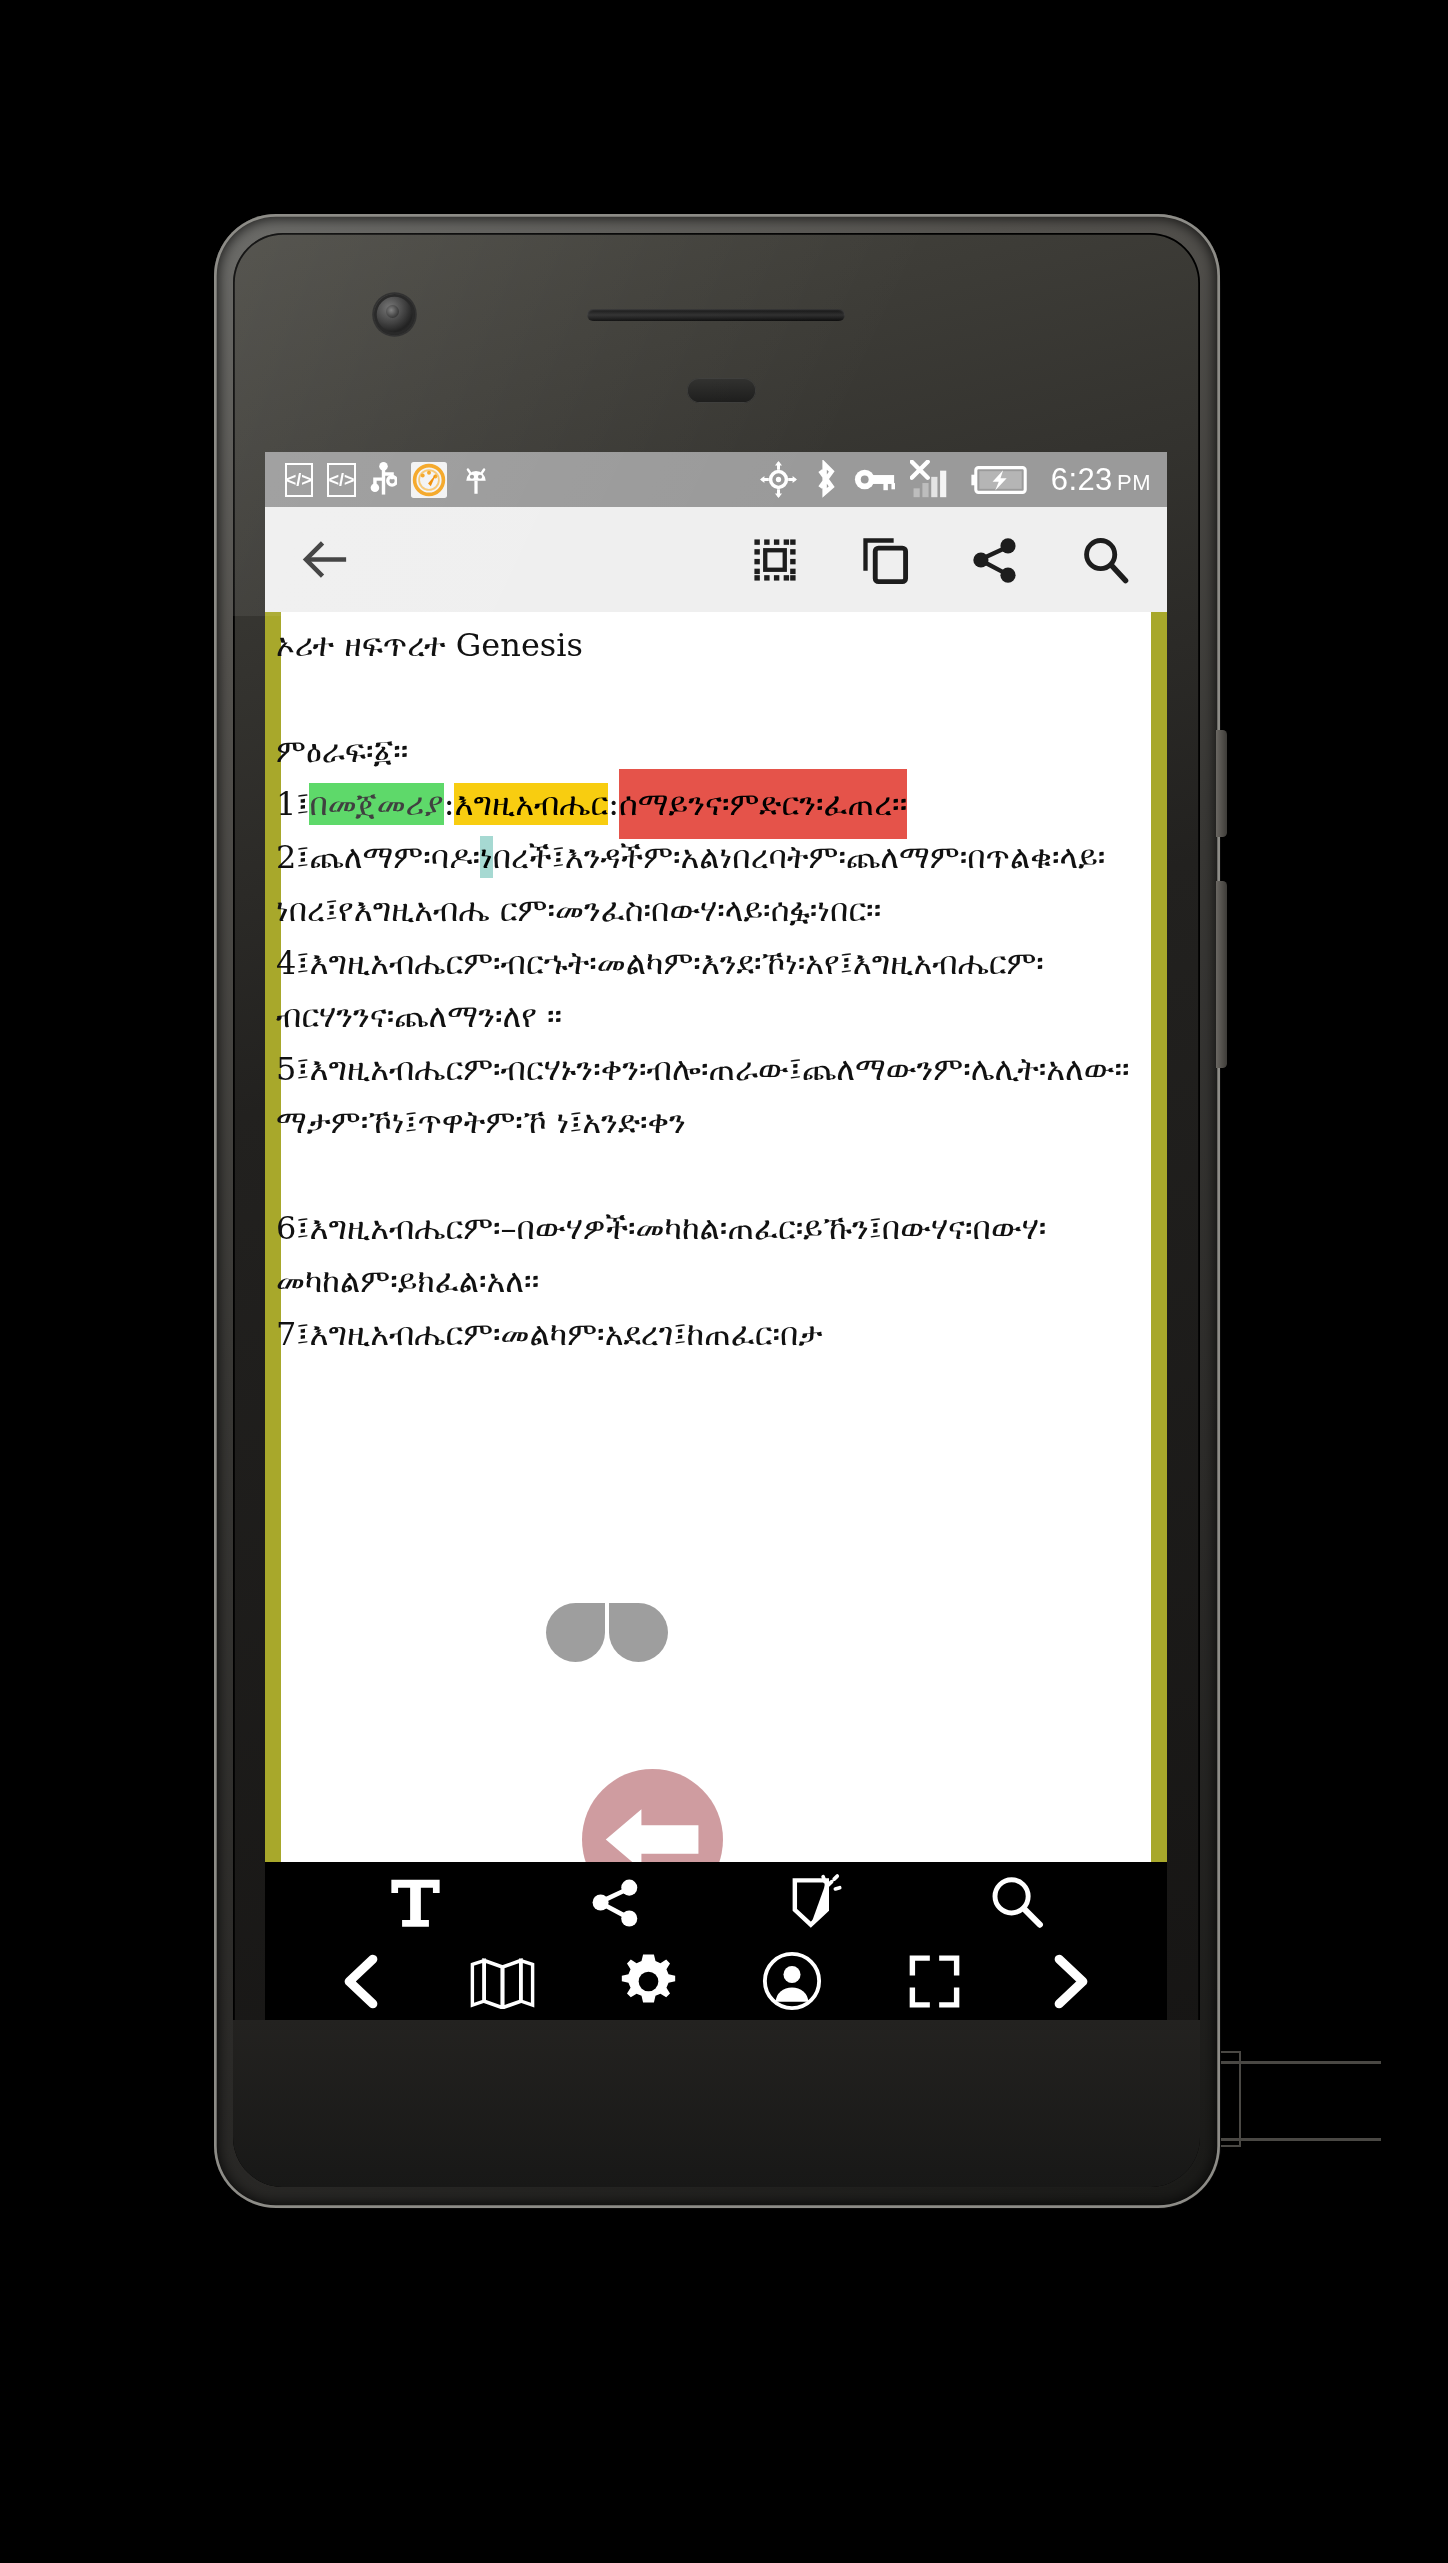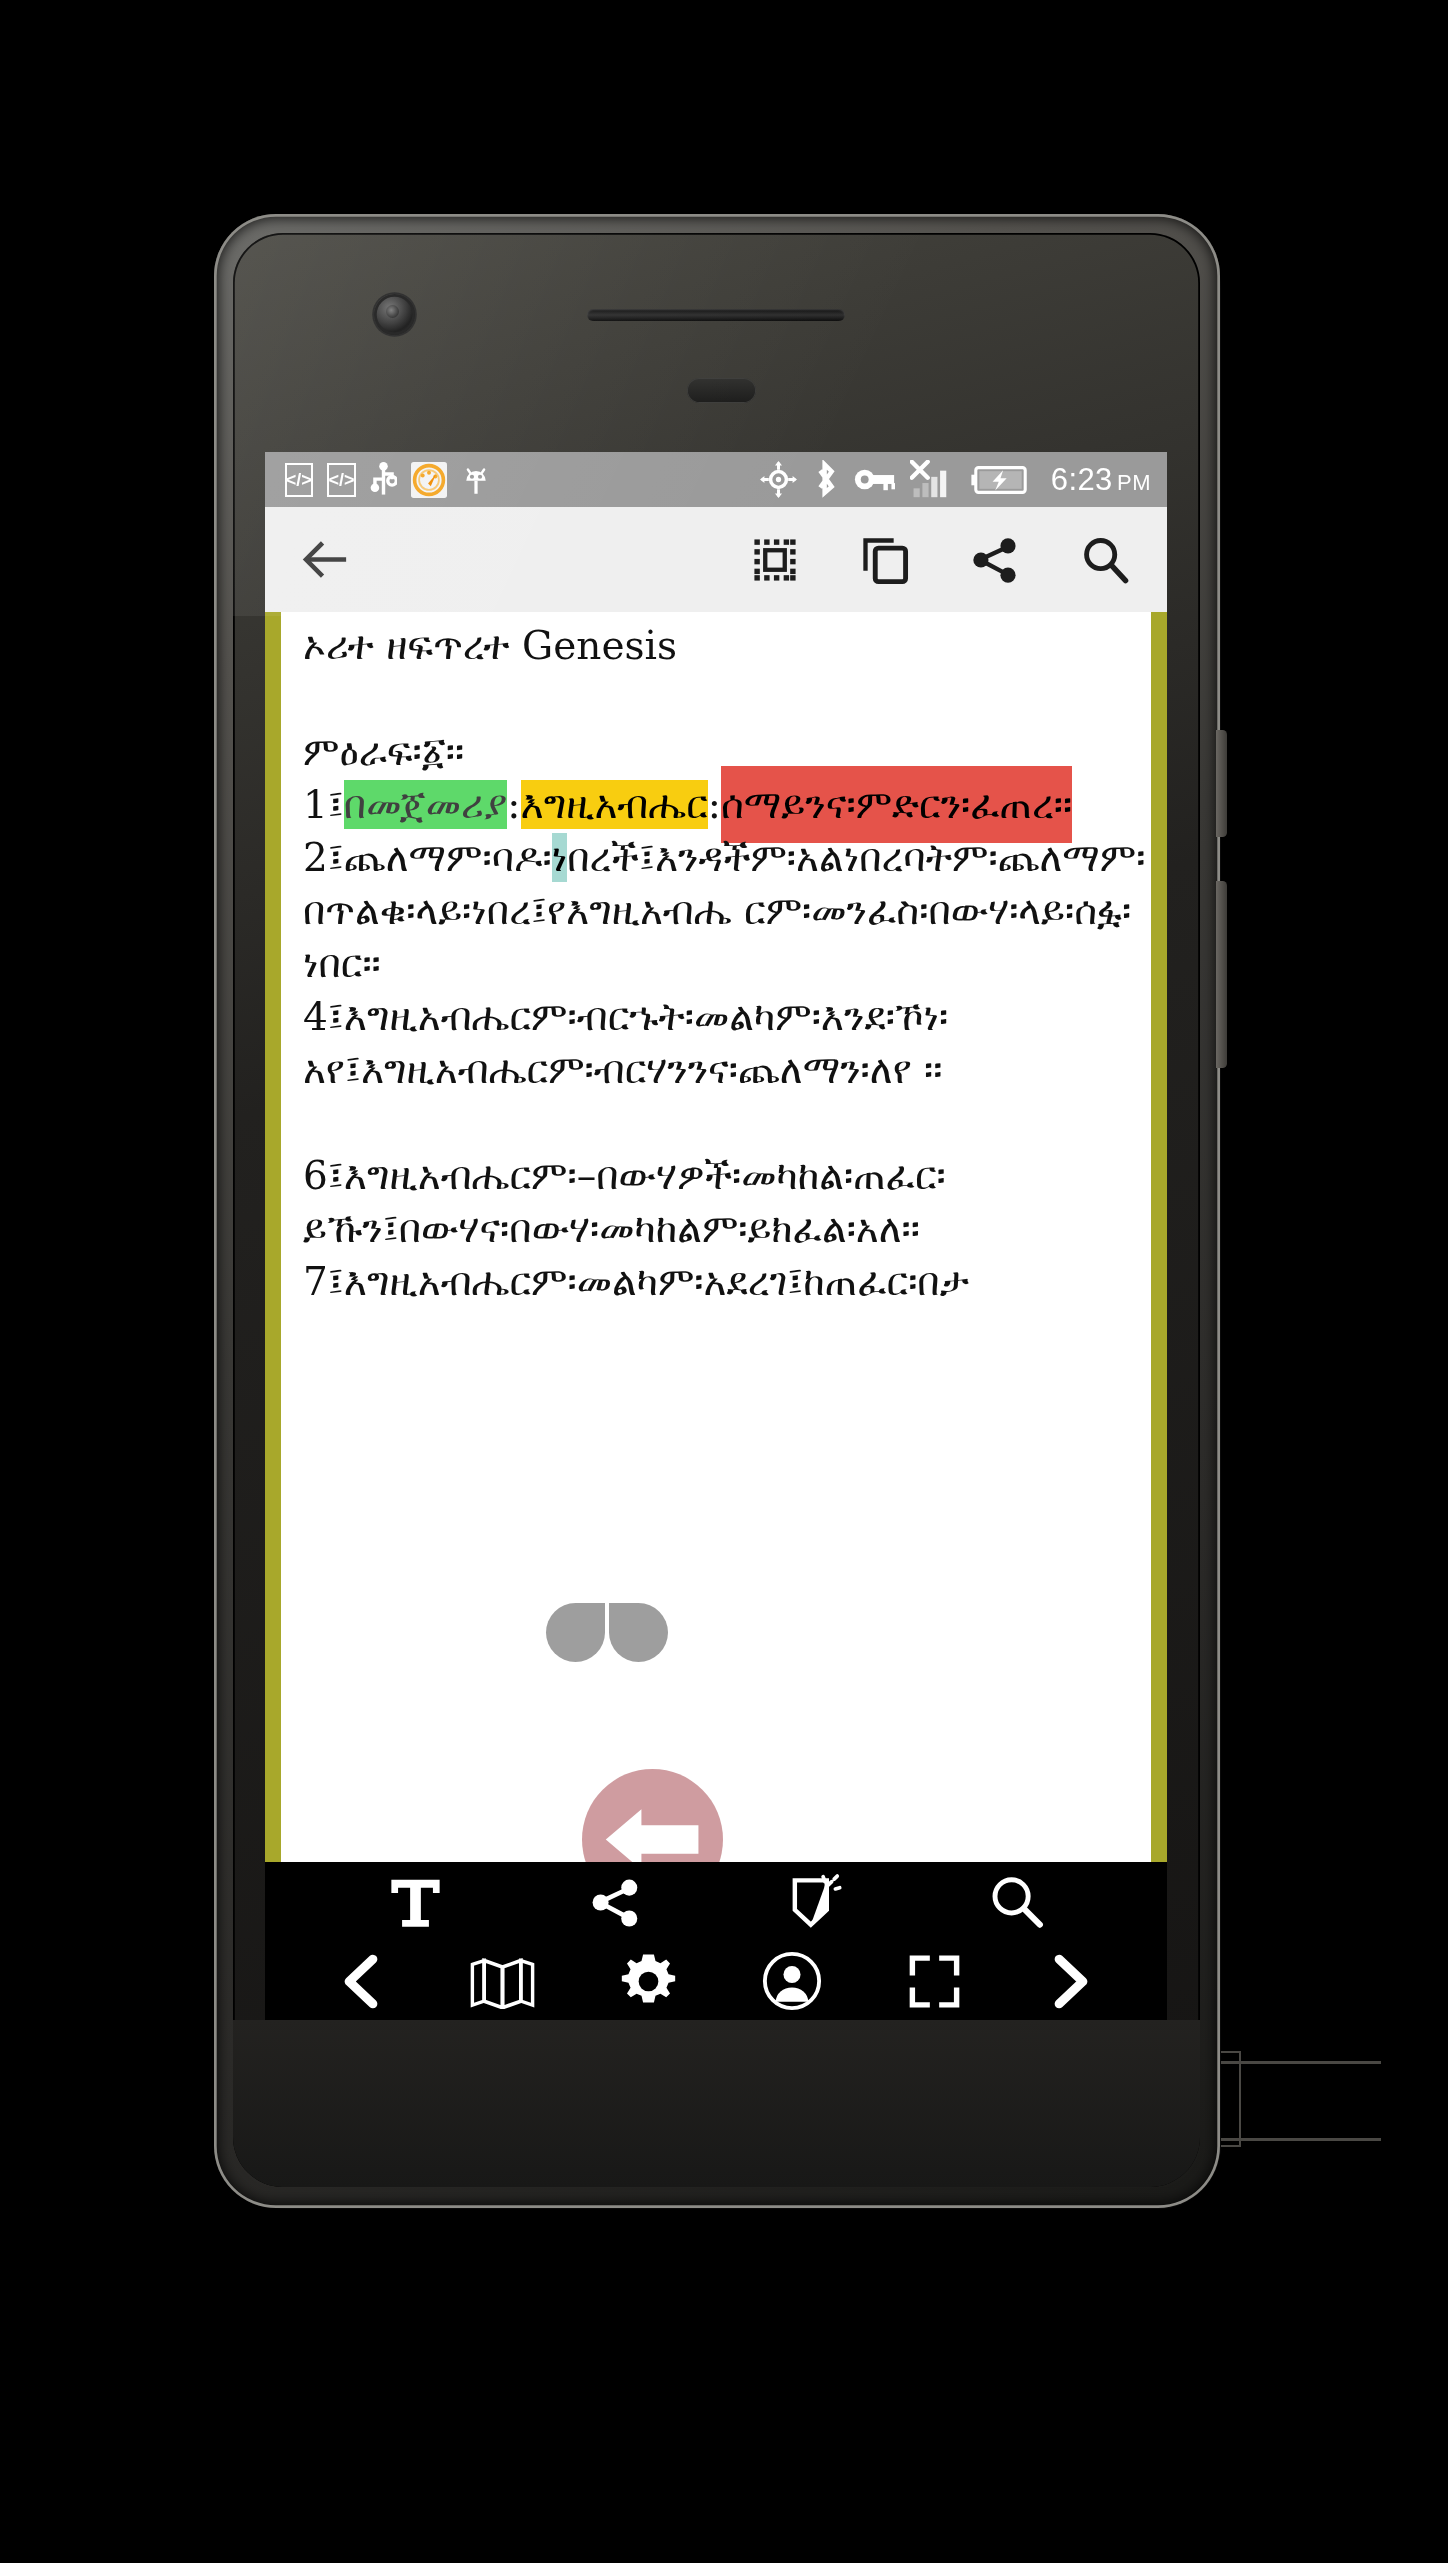--- a/index.html
+++ b/index.html
@@ -205,26 +205,26 @@
     left: 0; top: 0; bottom: 0;
     width: 16px;
     background: #a8a82b;
   }
   .olive-bar.right {
     left: auto; right: 0;
   }
 
   .text-body {
     position: absolute;
-    left: 38px;
+    left: 11px;
     right: 19.6px;
     top: 0;
     padding-top: 7.1px;
     font-family: "DejaVu Serif", "Liberation Serif", serif;
-    font-size: 39px;
+    font-size: 32px;
     line-height: 53px;
     color: #111;
     word-break: break-word;
   }
   .vtitle { font-family: "DejaVu Serif", "Liberation Serif", serif; }
   .blank-line { height: 53px; }
 
   mark.hl-green  { background: #5ed96a; color: #404040; padding: 1.8px 0; }
   mark.hl-yellow { background: #f8cd10; color: #000; padding: 1.8px 0; }
   mark.hl-red    { background: #e5534a; color: #000; padding: 16px 0; }
@@ -443,20 +443,21 @@
         <div class="blank-line"></div>
         <div>ምዕራፍ፡፩፡፡</div>
 
         <div><span>1</span><span>፤</span><mark class="hl-green">በመጀመሪያ</mark><span>:</span><mark class="hl-yellow">እግዚአብሔር</mark><span>:</span><mark class="hl-red">ሰማይንና፡ምድርን፡</mark><mark class="hl-red">ፈጠረ፡፡</mark></div>
 
         <div><span>2</span><span>፤</span><span>ጨለማም፡ባዶ፡</span><mark class="hl-sel">ነ</mark><span>በረች፤እንዳችም፡አልነበረባትም፡ጨለማም፡በጥልቁ፡ላይ፡ነበረ፤የእግዚአብሔ ርም፡መንፈስ፡በውሃ፡ላይ፡ሰፏ፡ነበር፡፡</span></div>
 
 
         <div><span>4</span><span>፤</span><span>እግዚአብሔርም፡ብርኁት፡መልካም፡እንደ፡ኾነ፡አየ፤እግዚአብሔርም፡ብርሃንንና፡ጨለማን፡ለየ ፡፡</span></div>
 
+        <div><span>5</span><span>፤</span><span>እግዚአብሔርም፡ብርሃኑን፡ቀን፡ብሎ፡ጠራው፤ጨለማውንም፡ሌሊት፡አለው፡፡ማታም፡ኾነ፤ጥዋትም፡ኾ ነ፤አንድ፡ቀን</span></div>
 
         <div class="blank-line"></div>
 
         <div><span>6</span><span>፤</span><span>እግዚአብሔርም፡–በውሃዎች፡መካከል፡ጠፈር፡ይኹን፤በውሃና፡በውሃ፡መካከልም፡ይክፈል፡አለ፡፡</span></div>
 
         <div><span>7</span><span>፤</span><span>እግዚአብሔርም፡መልካም፡አደረገ፤ከጠፈር፡በታ</span></div>
       </div>
 
       <div class="sel-handle left"></div>
       <div class="sel-handle right"></div>

